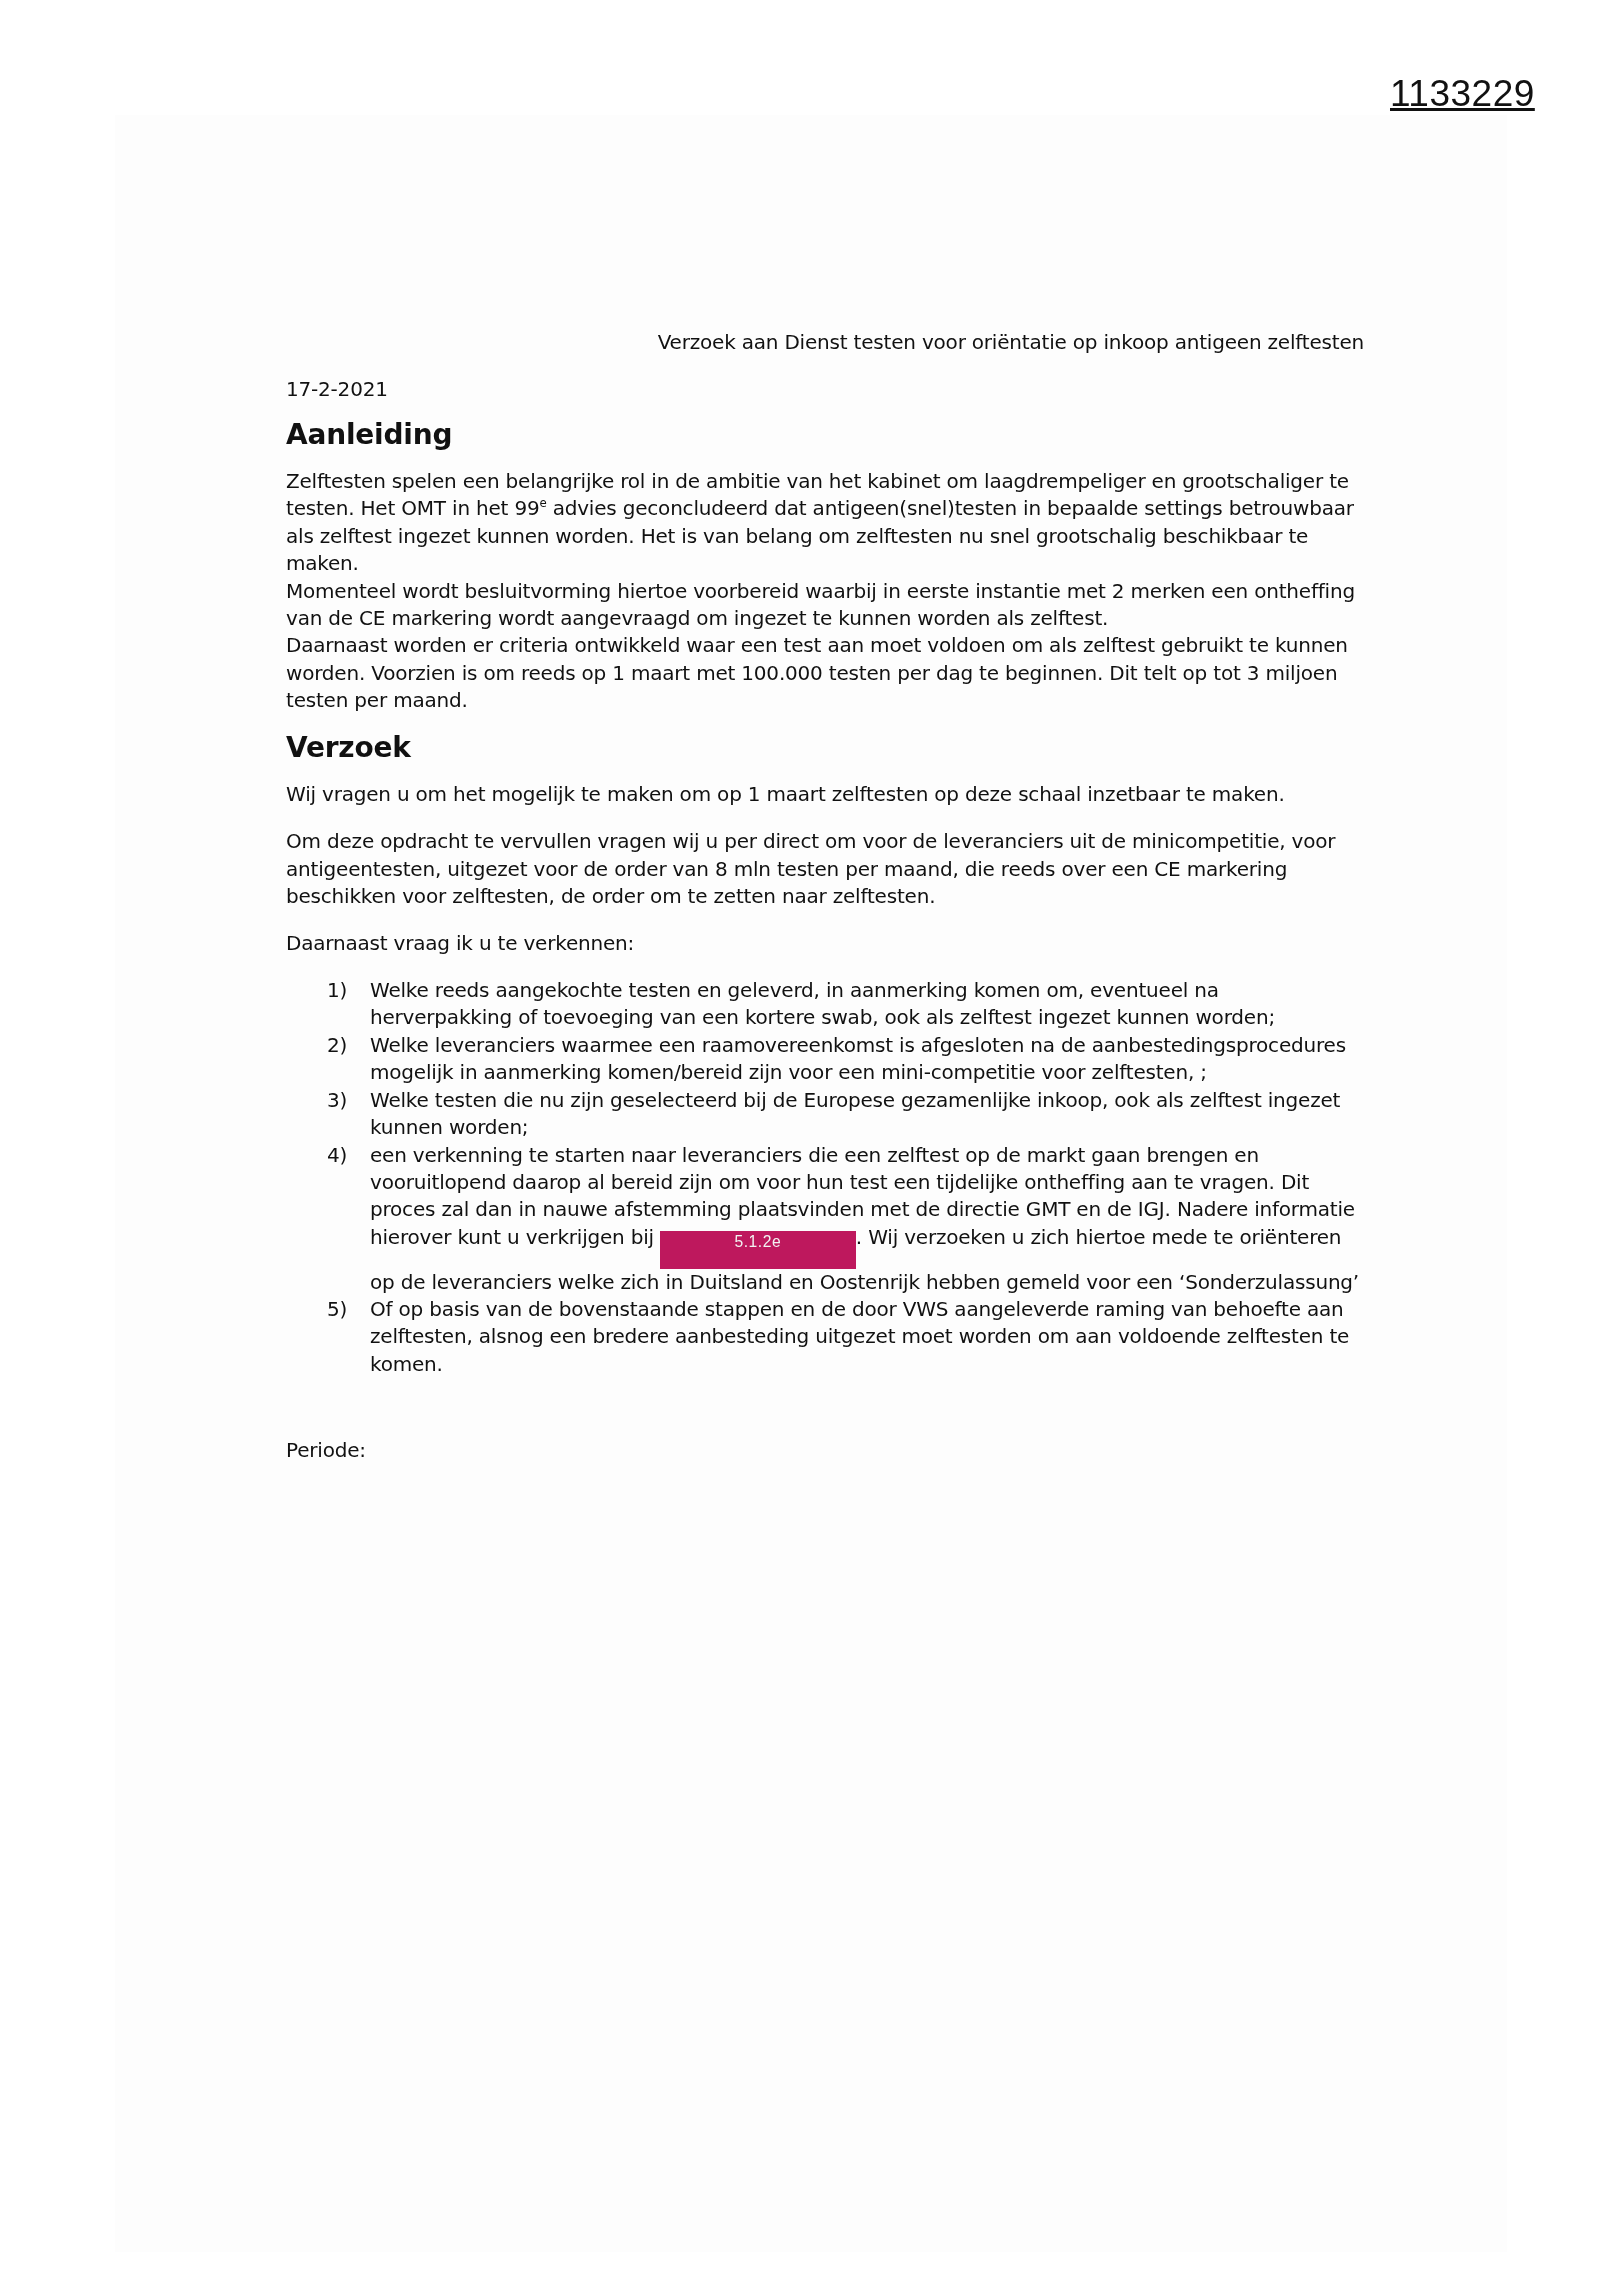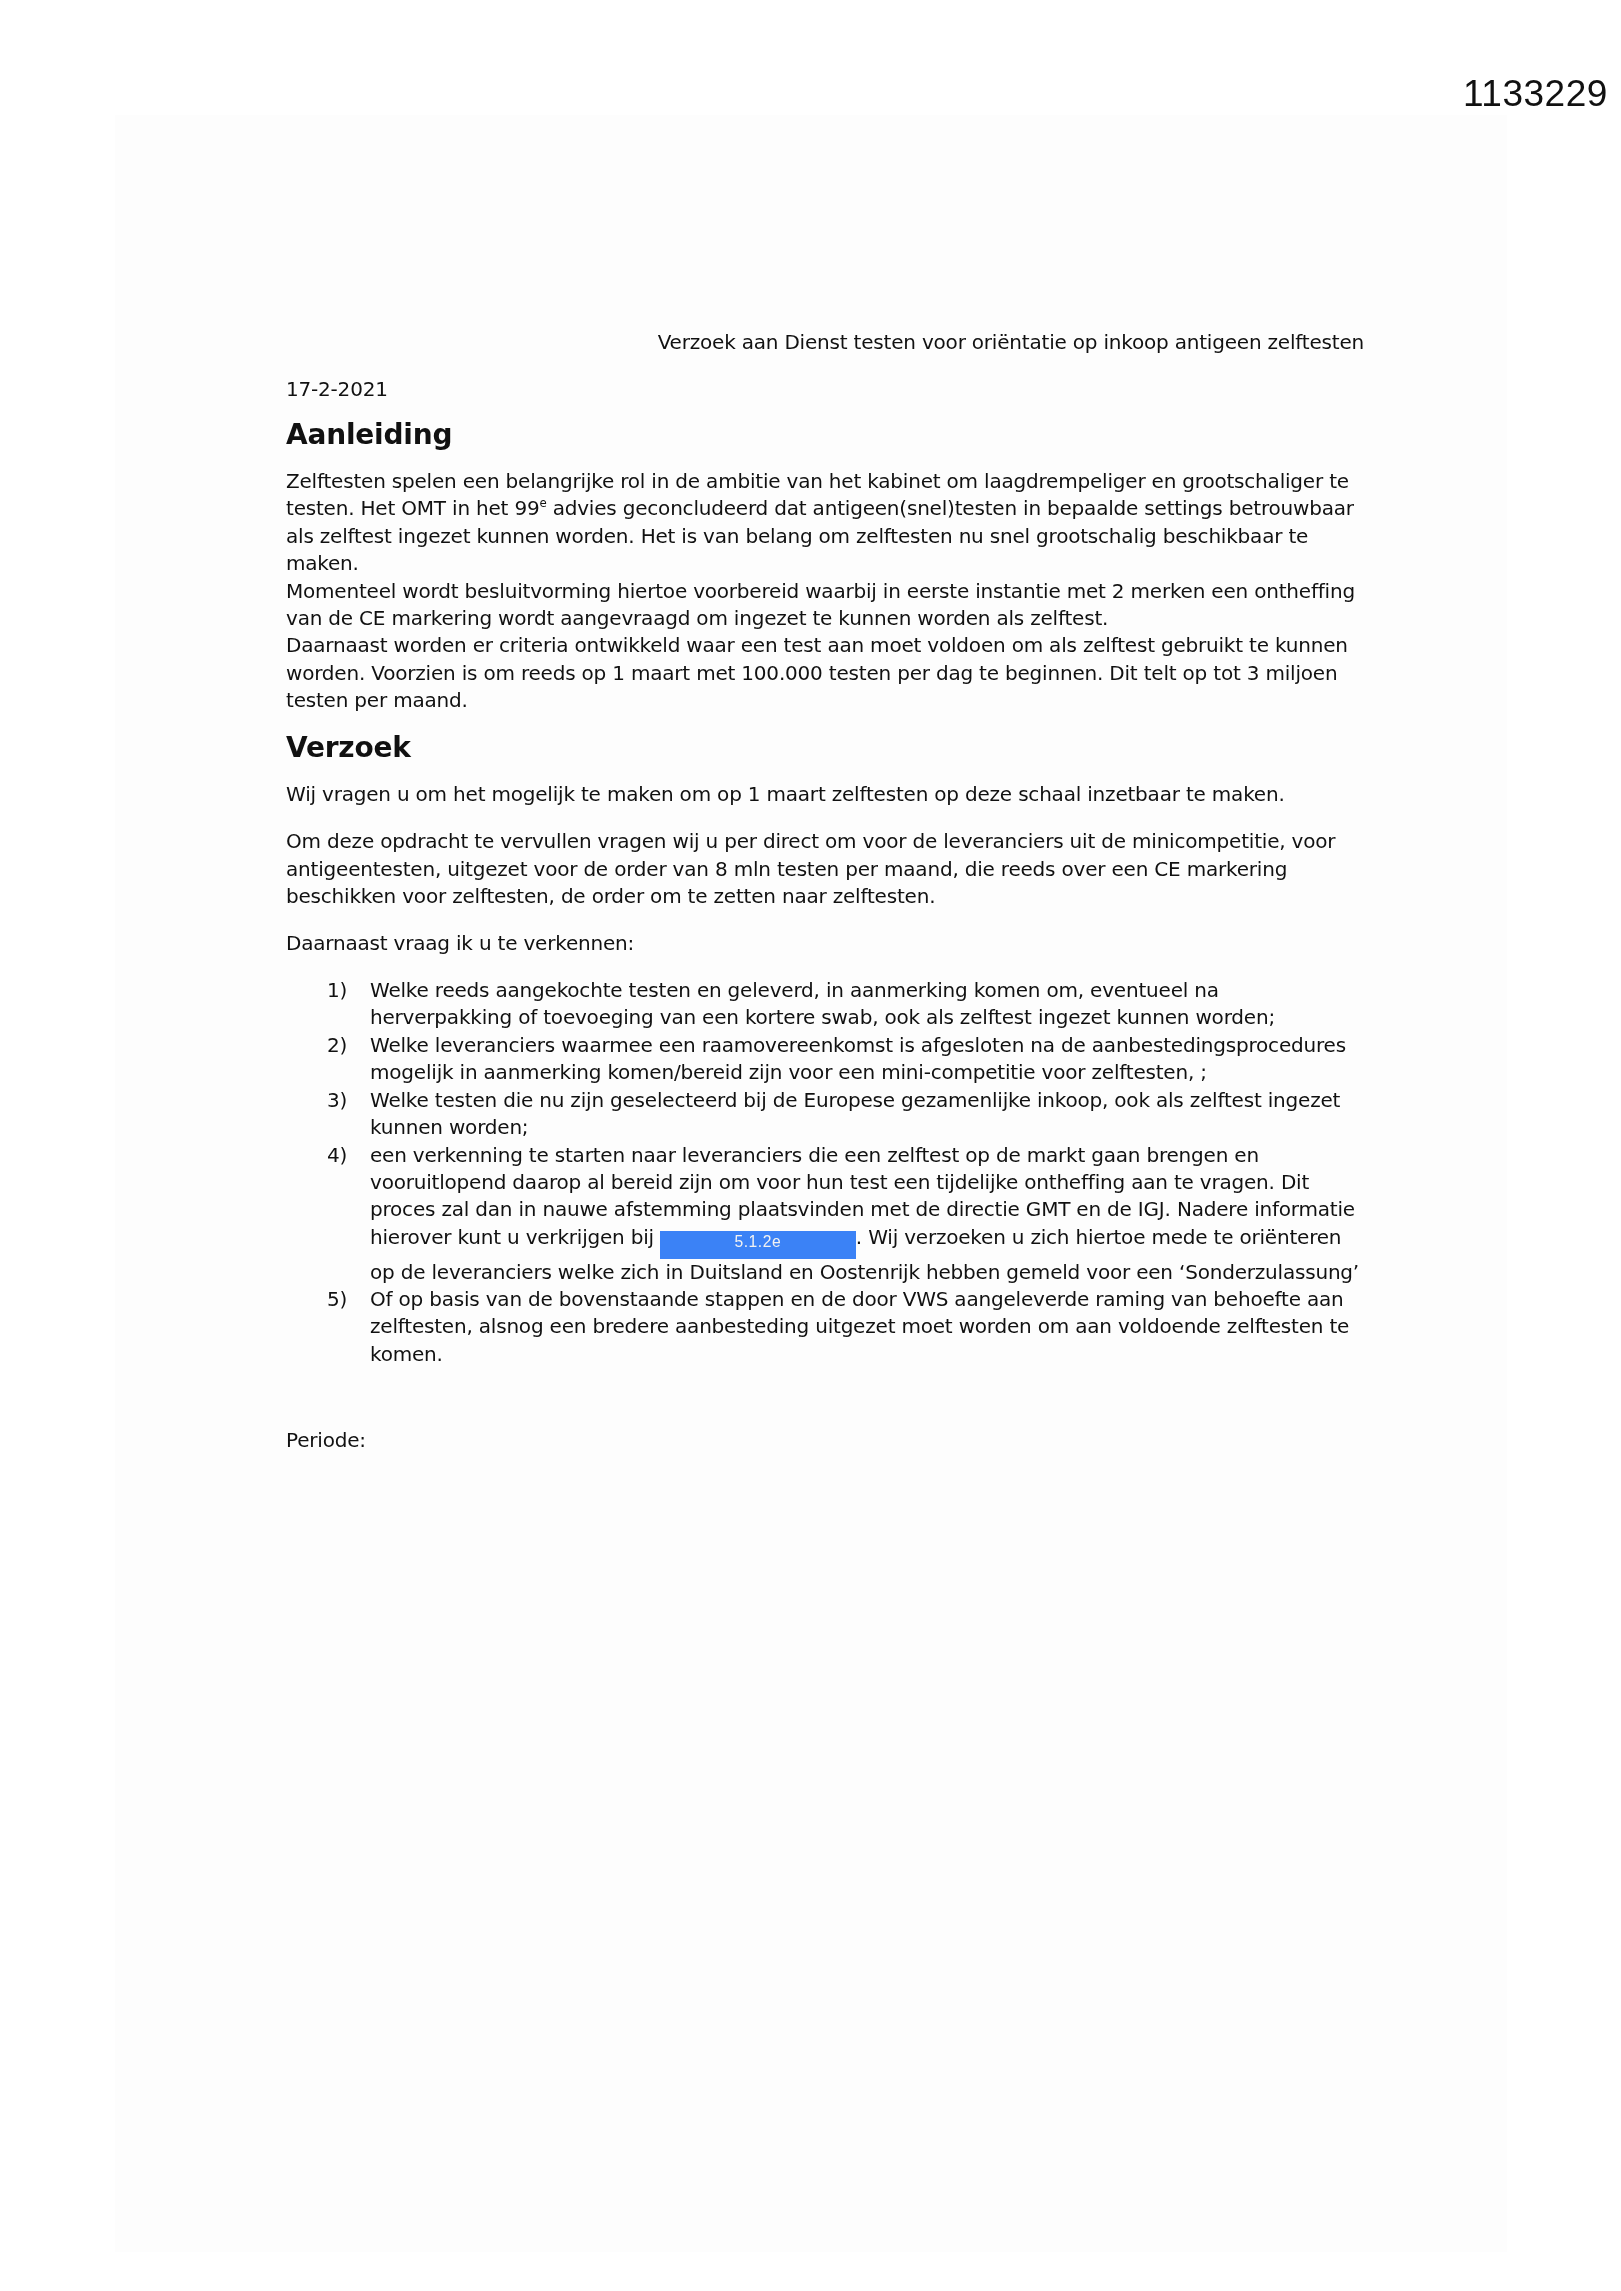--- a/index.html
+++ b/index.html
@@ -2,45 +2,46 @@
 <html><head>
   <meta charset="utf-8">
   <style>
     html, body { margin: 0; padding: 0; }
     body {
       width: 1621px; height: 2292px; background: #ffffff;
       position: relative; overflow: hidden;
       font-family: "DejaVu Sans", sans-serif; color: #111;
     }
     .doc-number {
-      position: absolute; top: 73px; left: 1463px;
+      position: absolute; top: 73px; left: 1390px;
       font-family: "Liberation Sans", sans-serif; font-size: 37px; color: #111;
       letter-spacing: 0.5px;
+      text-decoration: underline;
     }
     .page-tint {
       position: absolute; left: 115px; top: 115px; width: 1392px; height: 2137px;
       background: #fdfdfd;
     }
     .content {
       position: absolute; left: 286px; top: 329px; width: 1078px;
       font-size: 20px; line-height: 27.4px; letter-spacing: -0.2px;
     }
     .content p { margin: 0; }
     .title { margin-bottom: 19.6px !important; text-align: right; }
     .date { margin-bottom: 17.6px !important; }
     .heading { font-weight: bold; font-size: 28px; margin-bottom: 19.6px !important; }
     .para { margin-bottom: 19.6px !important; }
     .tight { margin-bottom: 0 !important; }
     ol.items { list-style: none; margin: 0 0 59px 0; padding: 0; }
     ol.items li { position: relative; padding-left: 84px; }
     ol.items li .num { position: absolute; left: 41px; top: 0; }
     .redact {
-      display: inline-block; background: #3b82f6; color: #f2f2f2;
+      display: inline-block; background: #be185d; color: #f2f2f2;
       font-family: "Liberation Sans", sans-serif; font-size: 15.7px;
-      width: 196px; height: 28px; line-height: 21.6px; text-align: center;
+      width: 196px; height: 38px; line-height: 21.6px; text-align: center;
       vertical-align: -2.9px; margin-left: 5.9px; letter-spacing: 0.5px;
     }
     sup { font-size: 11.8px; line-height: 0; }
   </style>
 </head>
 <body>
 
 <div class="doc-number">1133229</div>
 <div class="page-tint"></div>
 

